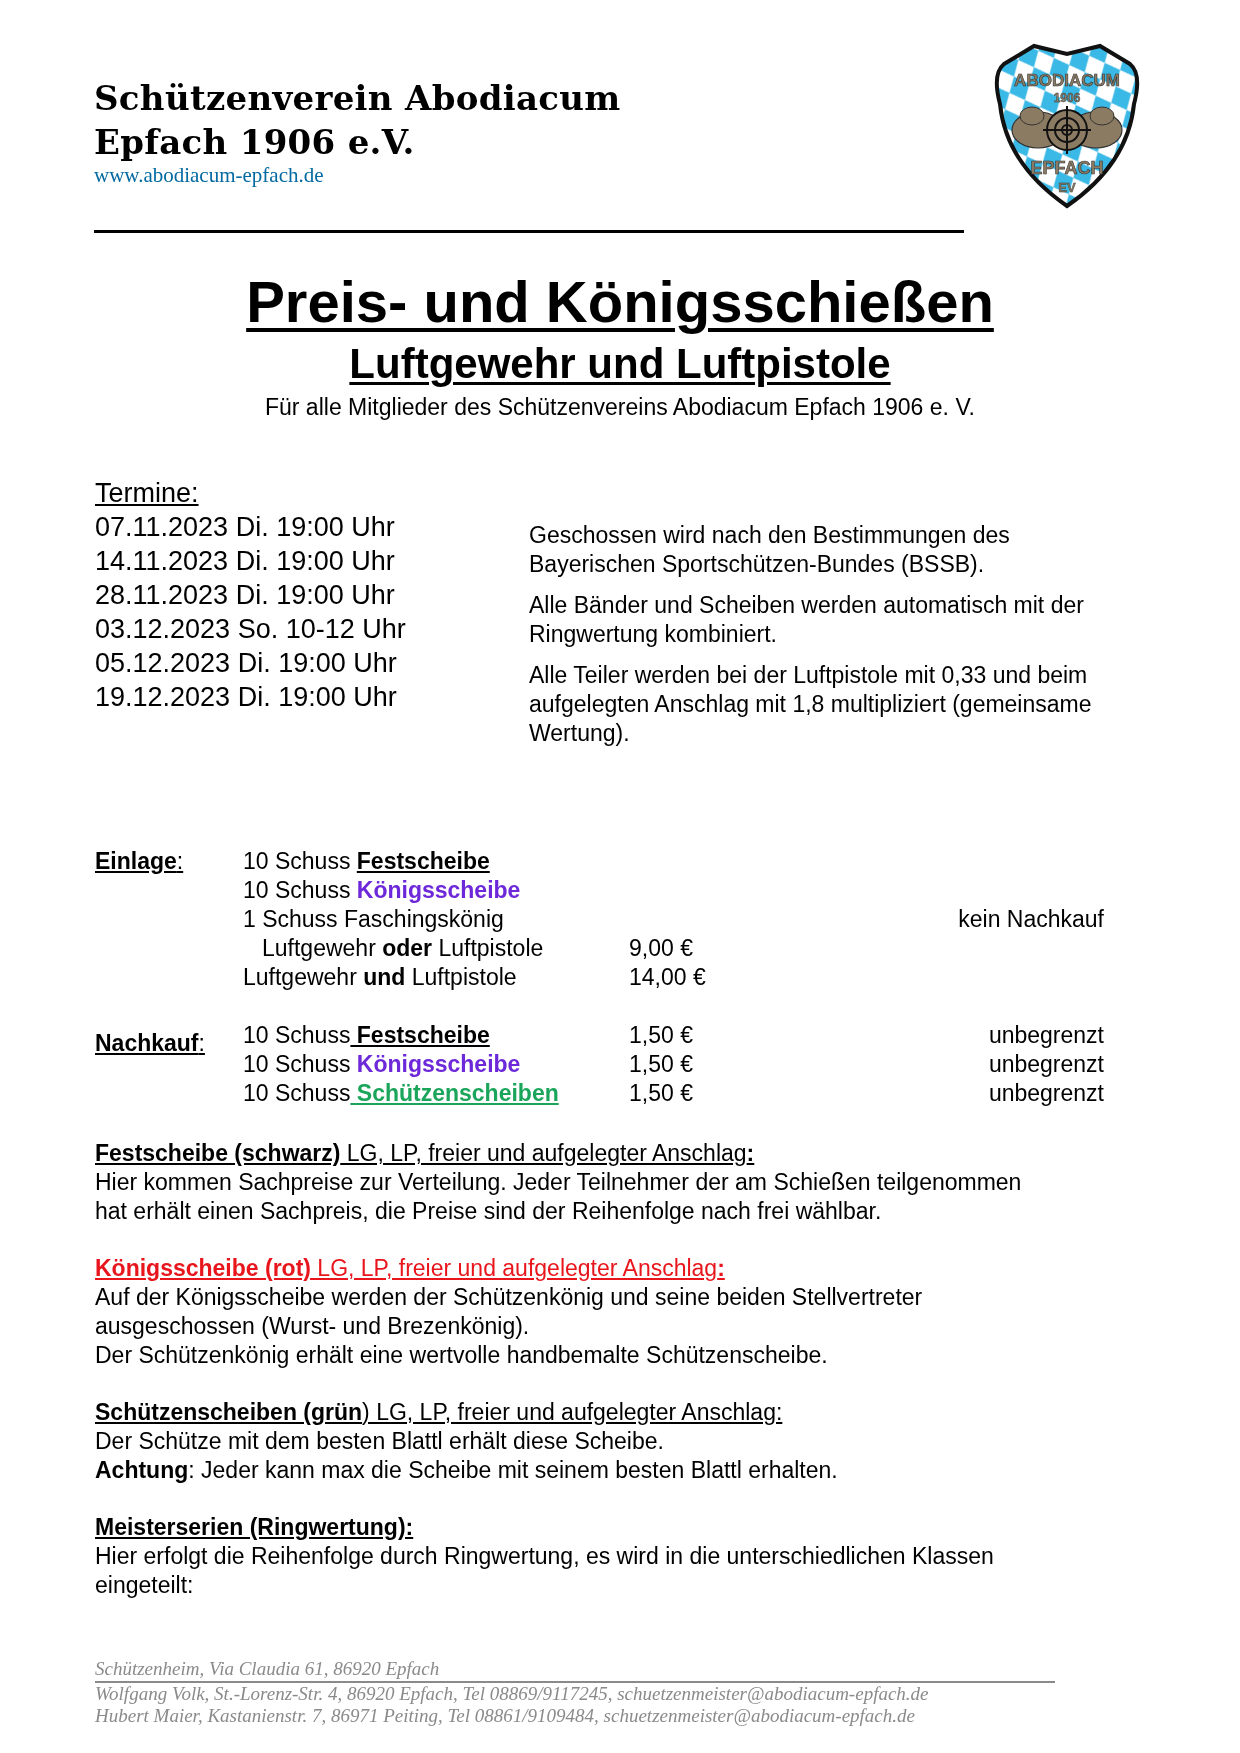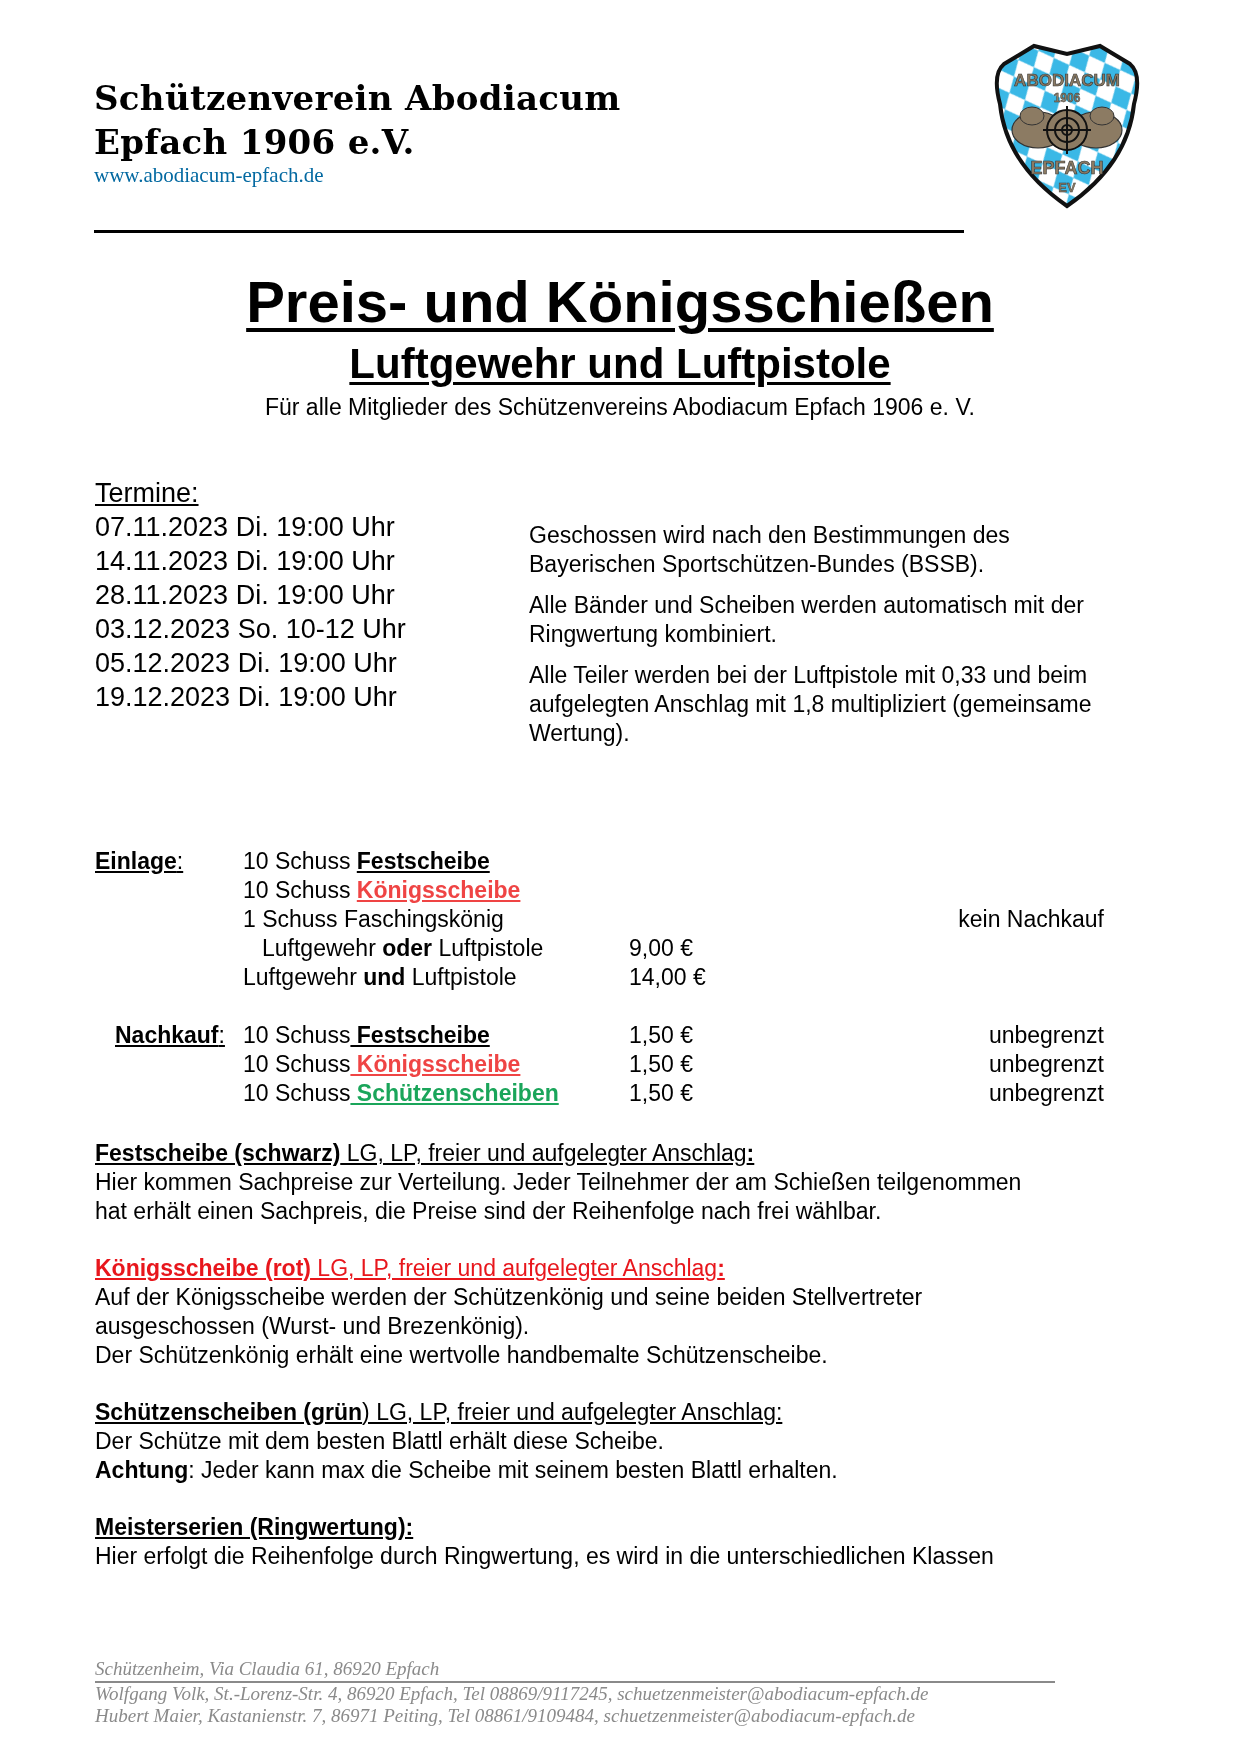--- a/index.html
+++ b/index.html
@@ -26,21 +26,21 @@
   .rules p { margin: 0 0 12px 16px; }
 
   
   .fee { font-size: 23px; line-height: 29px; }
   .fee .label { position: absolute; left: 95px; font-weight: bold; text-decoration: underline; }
   .fee .label-colon { font-weight: normal; text-decoration: none; }
   .fee .item { position: absolute; left: 243px; white-space: nowrap; }
   .fee .price { position: absolute; left: 629px; white-space: nowrap; }
   .fee .note { position: absolute; right: 136px; white-space: nowrap; text-align: right; }
   .u-black { font-weight: bold; text-decoration: underline; }
-  .u-red { font-weight: bold; color: #ef4444; text-decoration: underline; }
+  .u-red { font-weight: bold; color: #6d28d9; }
   .u-green { font-weight: bold; color: #1aa55a; text-decoration: underline; }
 
   
   .section { left: 95px; width: 1060px; font-size: 23px; line-height: 29px; }
   .section .head { text-decoration: underline; }
   .section .head b { font-weight: bold; }
   .red { color: #e8161c; }
   .green { color: #000000; }
 
   
@@ -116,21 +116,21 @@
   <div class="item" style="top:29px;"><span>10 Schuss </span><span class="u-red">Königsscheibe</span></div>
   <div class="item" style="top:58px;"><span>1 Schuss Faschingskönig</span></div>
   <div class="note" style="top:58px;">kein Nachkauf</div>
   <div class="item" style="top:87px;margin-left:19px;"><span>Luftgewehr </span><b>oder</b><span> Luftpistole</span></div>
   <div class="price" style="top:87px;">9,00 €</div>
   <div class="item" style="top:116px;"><span>Luftgewehr </span><b>und</b><span> Luftpistole</span></div>
   <div class="price" style="top:116px;text-align:right;">14,00 €</div>
 </div>
 
 <div class="abs fee" style="left:0;top:1021px;width:1240px;height:90px;">
-  <div class="label" style="top:0;margin-left:20px;"><span>Nachkauf</span><span class="label-colon">:</span></div>
+  <div class="label" style="top:8px;"><span>Nachkauf</span><span class="label-colon">:</span></div>
   <div class="item" style="top:0;"><span>10 Schuss</span><span class="u-black"> Festscheibe</span></div>
   <div class="price" style="top:0;">1,50 €</div>
   <div class="note" style="top:0;">unbegrenzt</div>
   <div class="item" style="top:29px;"><span>10 Schuss</span><span class="u-red"> Königsscheibe</span></div>
   <div class="price" style="top:29px;">1,50 €</div>
   <div class="note" style="top:29px;">unbegrenzt</div>
   <div class="item" style="top:58px;"><span>10 Schuss</span><span class="u-green"> Schützenscheiben</span></div>
   <div class="price" style="top:58px;">1,50 €</div>
   <div class="note" style="top:58px;">unbegrenzt</div>
 </div>
@@ -150,19 +150,20 @@
 
 <div class="abs section" style="top:1398px;">
   <div class="head green"><b>Schützenscheiben (grün</b><span>) LG, LP, freier und aufgelegter Anschlag:</span></div>
   <div>Der Schütze mit dem besten Blattl erhält diese Scheibe.</div>
   <div><b>Achtung</b><span>: Jeder kann max die Scheibe mit seinem besten Blattl erhalten.</span></div>
 </div>
 
 <div class="abs section" style="top:1513px;">
   <div class="head"><b>Meisterserien (Ringwertung):</b></div>
   <div>Hier erfolgt die Reihenfolge durch Ringwertung, es wird in die unterschiedlichen Klassen</div>
+  <div>eingeteilt:</div>
 </div>
 
 <div class="abs footer">
   <div class="line1">Schützenheim, Via Claudia 61, 86920 Epfach</div>
   <div>Wolfgang Volk, St.-Lorenz-Str. 4, 86920 Epfach, Tel 08869/9117245, schuetzenmeister@abodiacum-epfach.de</div>
   <div>Hubert Maier, Kastanienstr. 7, 86971 Peiting, Tel 08861/9109484, schuetzenmeister@abodiacum-epfach.de</div>
 </div>
 
 </body></html>

